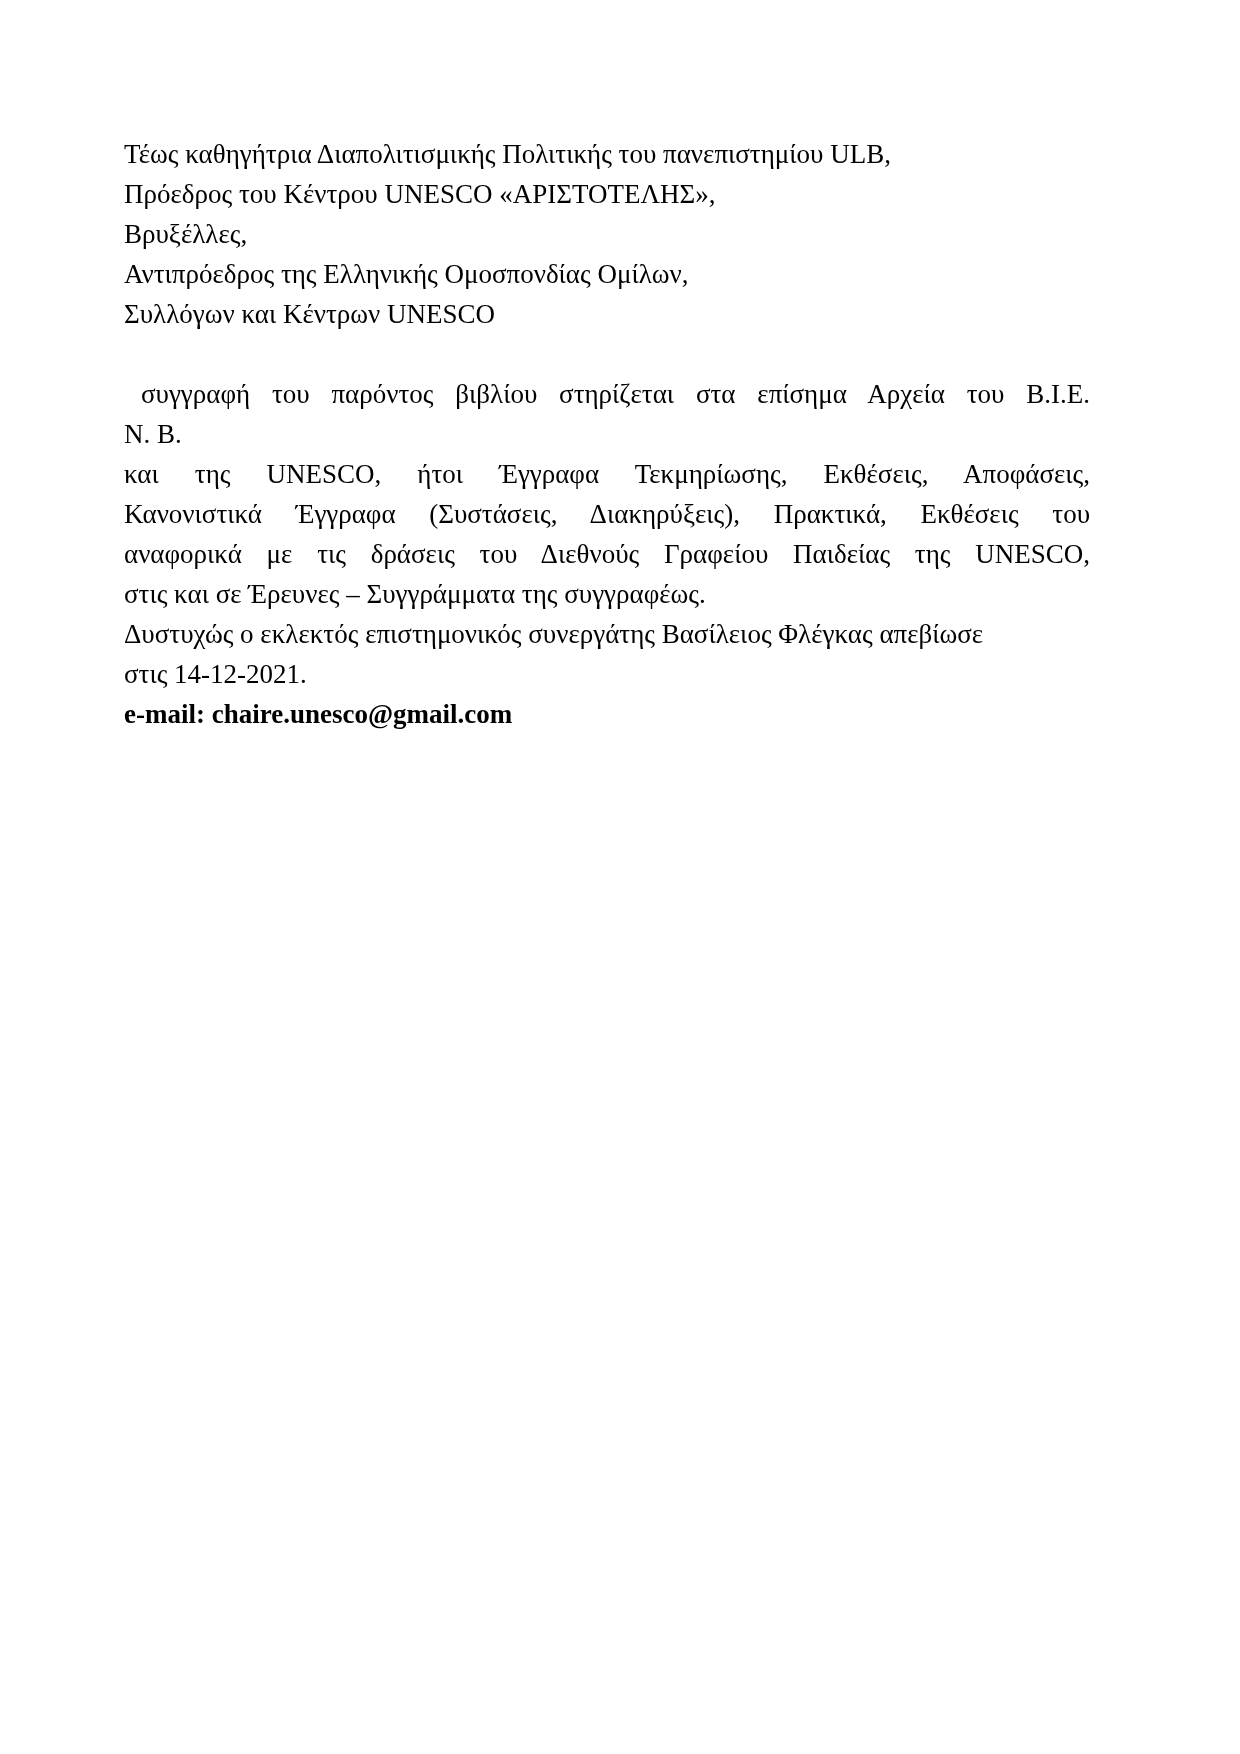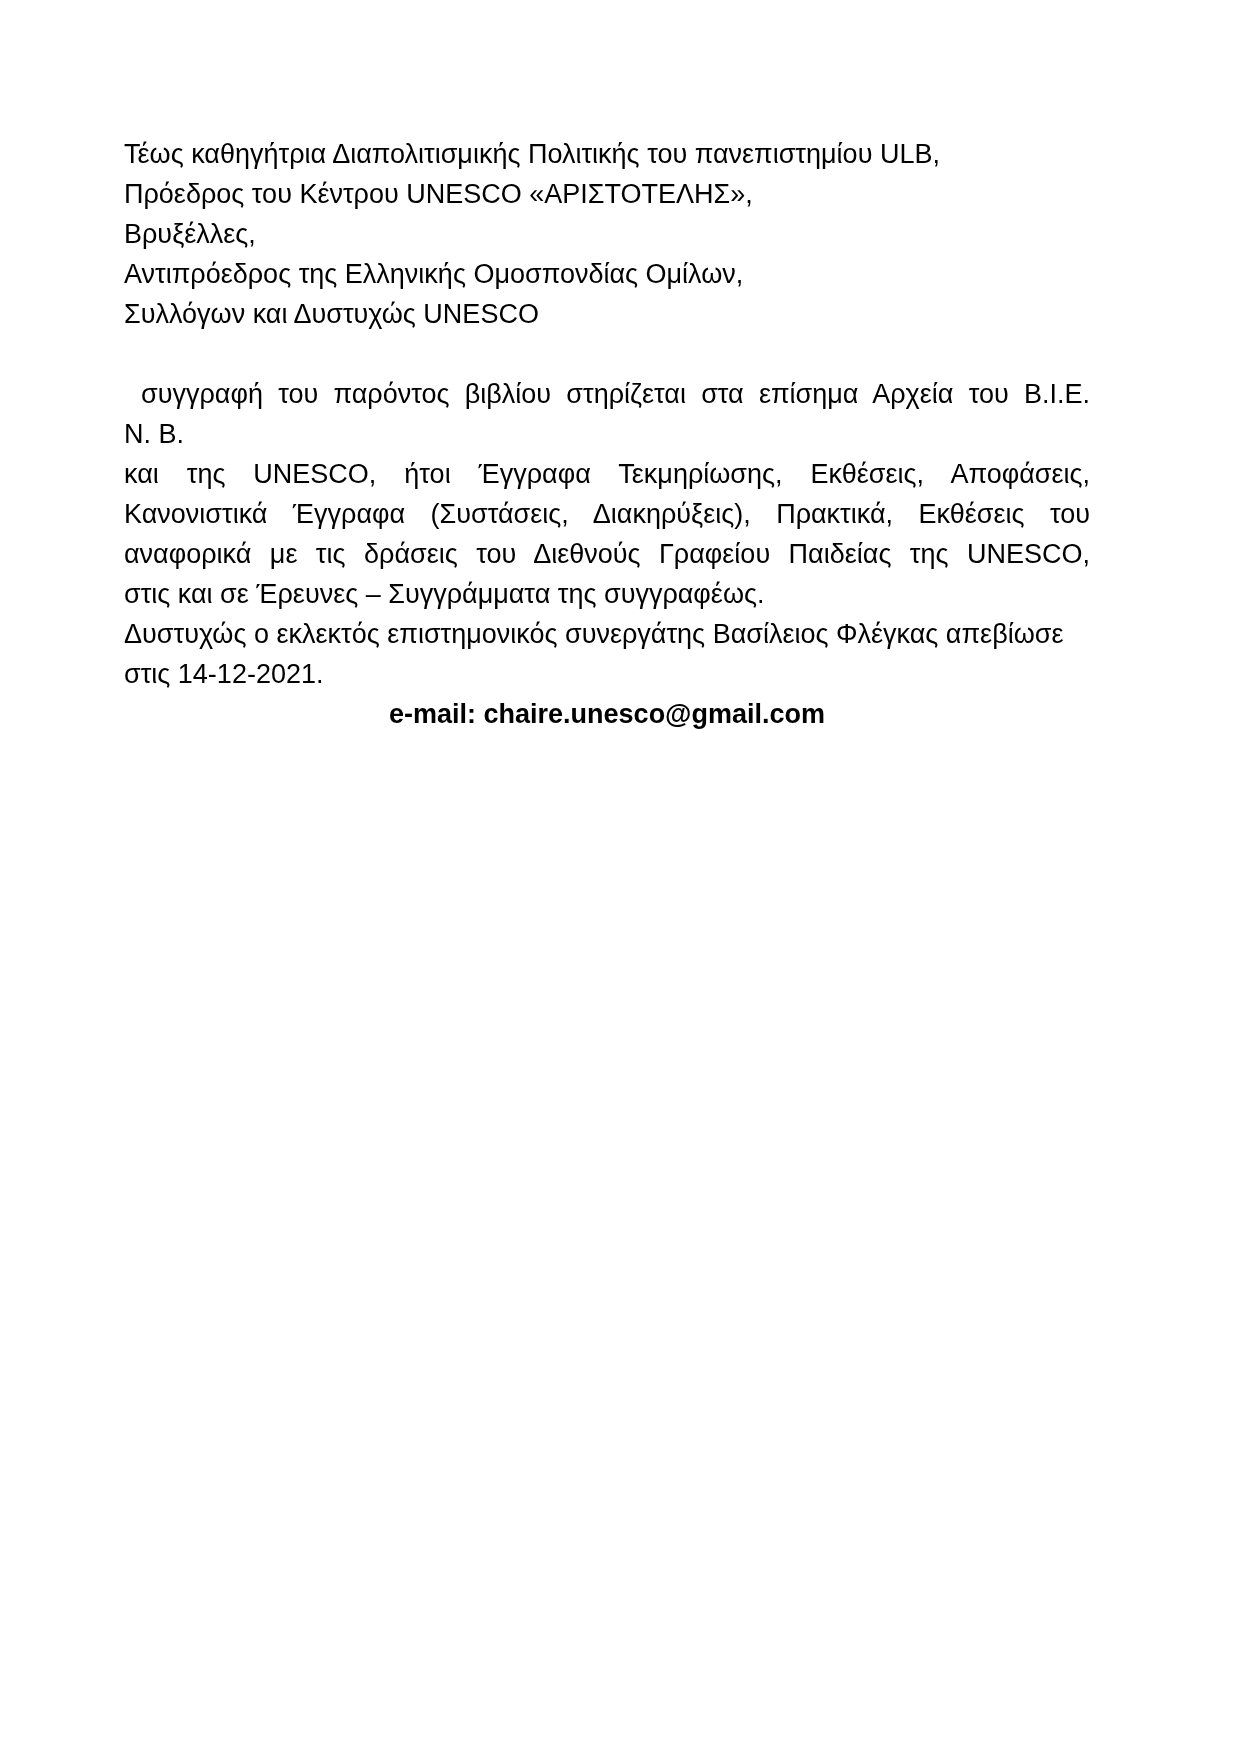--- a/index.html
+++ b/index.html
@@ -6,21 +6,21 @@
     margin: 0;
     padding: 0;
     background: #ffffff;
   }
   .page {
     position: relative;
     width: 1240px;
     height: 1374px;
     background: #ffffff;
     overflow: hidden;
-    font-family: Liberation Sans, sans-serif;
+    font-family: Liberation Serif, serif;
     font-size: 27px;
     color: #000000;
   }
   .textblock {
     position: absolute;
     left: 124px;
     top: 134px;
     width: 966px;
     line-height: 40px;
   }
@@ -33,34 +33,33 @@
   }
   .just {
     text-align: justify;
     text-align-last: justify;
   }
   .indent {
     text-indent: 17px;
   }
   .bold {
     font-weight: bold;
-    text-align: center;
   }
 </style>
 </head>
 <body>
 
 <div class="page">
   <div class="textblock">
 
     <div class="line">Τέως καθηγήτρια Διαπολιτισμικής Πολιτικής του πανεπιστημίου ULB,</div>
     <div class="line">Πρόεδρος του Κέντρου UNESCO «ΑΡΙΣΤΟΤΕΛΗΣ»,</div>
     <div class="line">Βρυξέλλες,</div>
     <div class="line">Αντιπρόεδρος της Ελληνικής Ομοσπονδίας Ομίλων,</div>
-    <div class="line">Συλλόγων και Δυστυχώς UNESCO</div>
+    <div class="line">Συλλόγων και Κέντρων UNESCO</div>
 
     <div class="line blank"></div>
 
     <div class="line just indent">συγγραφή του παρόντος βιβλίου στηρίζεται στα επίσημα Αρχεία του Β.Ι.Ε.</div>
 
     <div class="line">N. B.</div>
     <div class="line just">και της UNESCO, ήτοι Έγγραφα Τεκμηρίωσης, Εκθέσεις, Αποφάσεις,</div>
     <div class="line just">Κανονιστικά Έγγραφα (Συστάσεις, Διακηρύξεις), Πρακτικά, Εκθέσεις του</div>
     <div class="line just">αναφορικά με τις δράσεις του Διεθνούς Γραφείου Παιδείας της UNESCO,</div>
     <div class="line">στις και σε Έρευνες – Συγγράμματα της συγγραφέως.</div>

